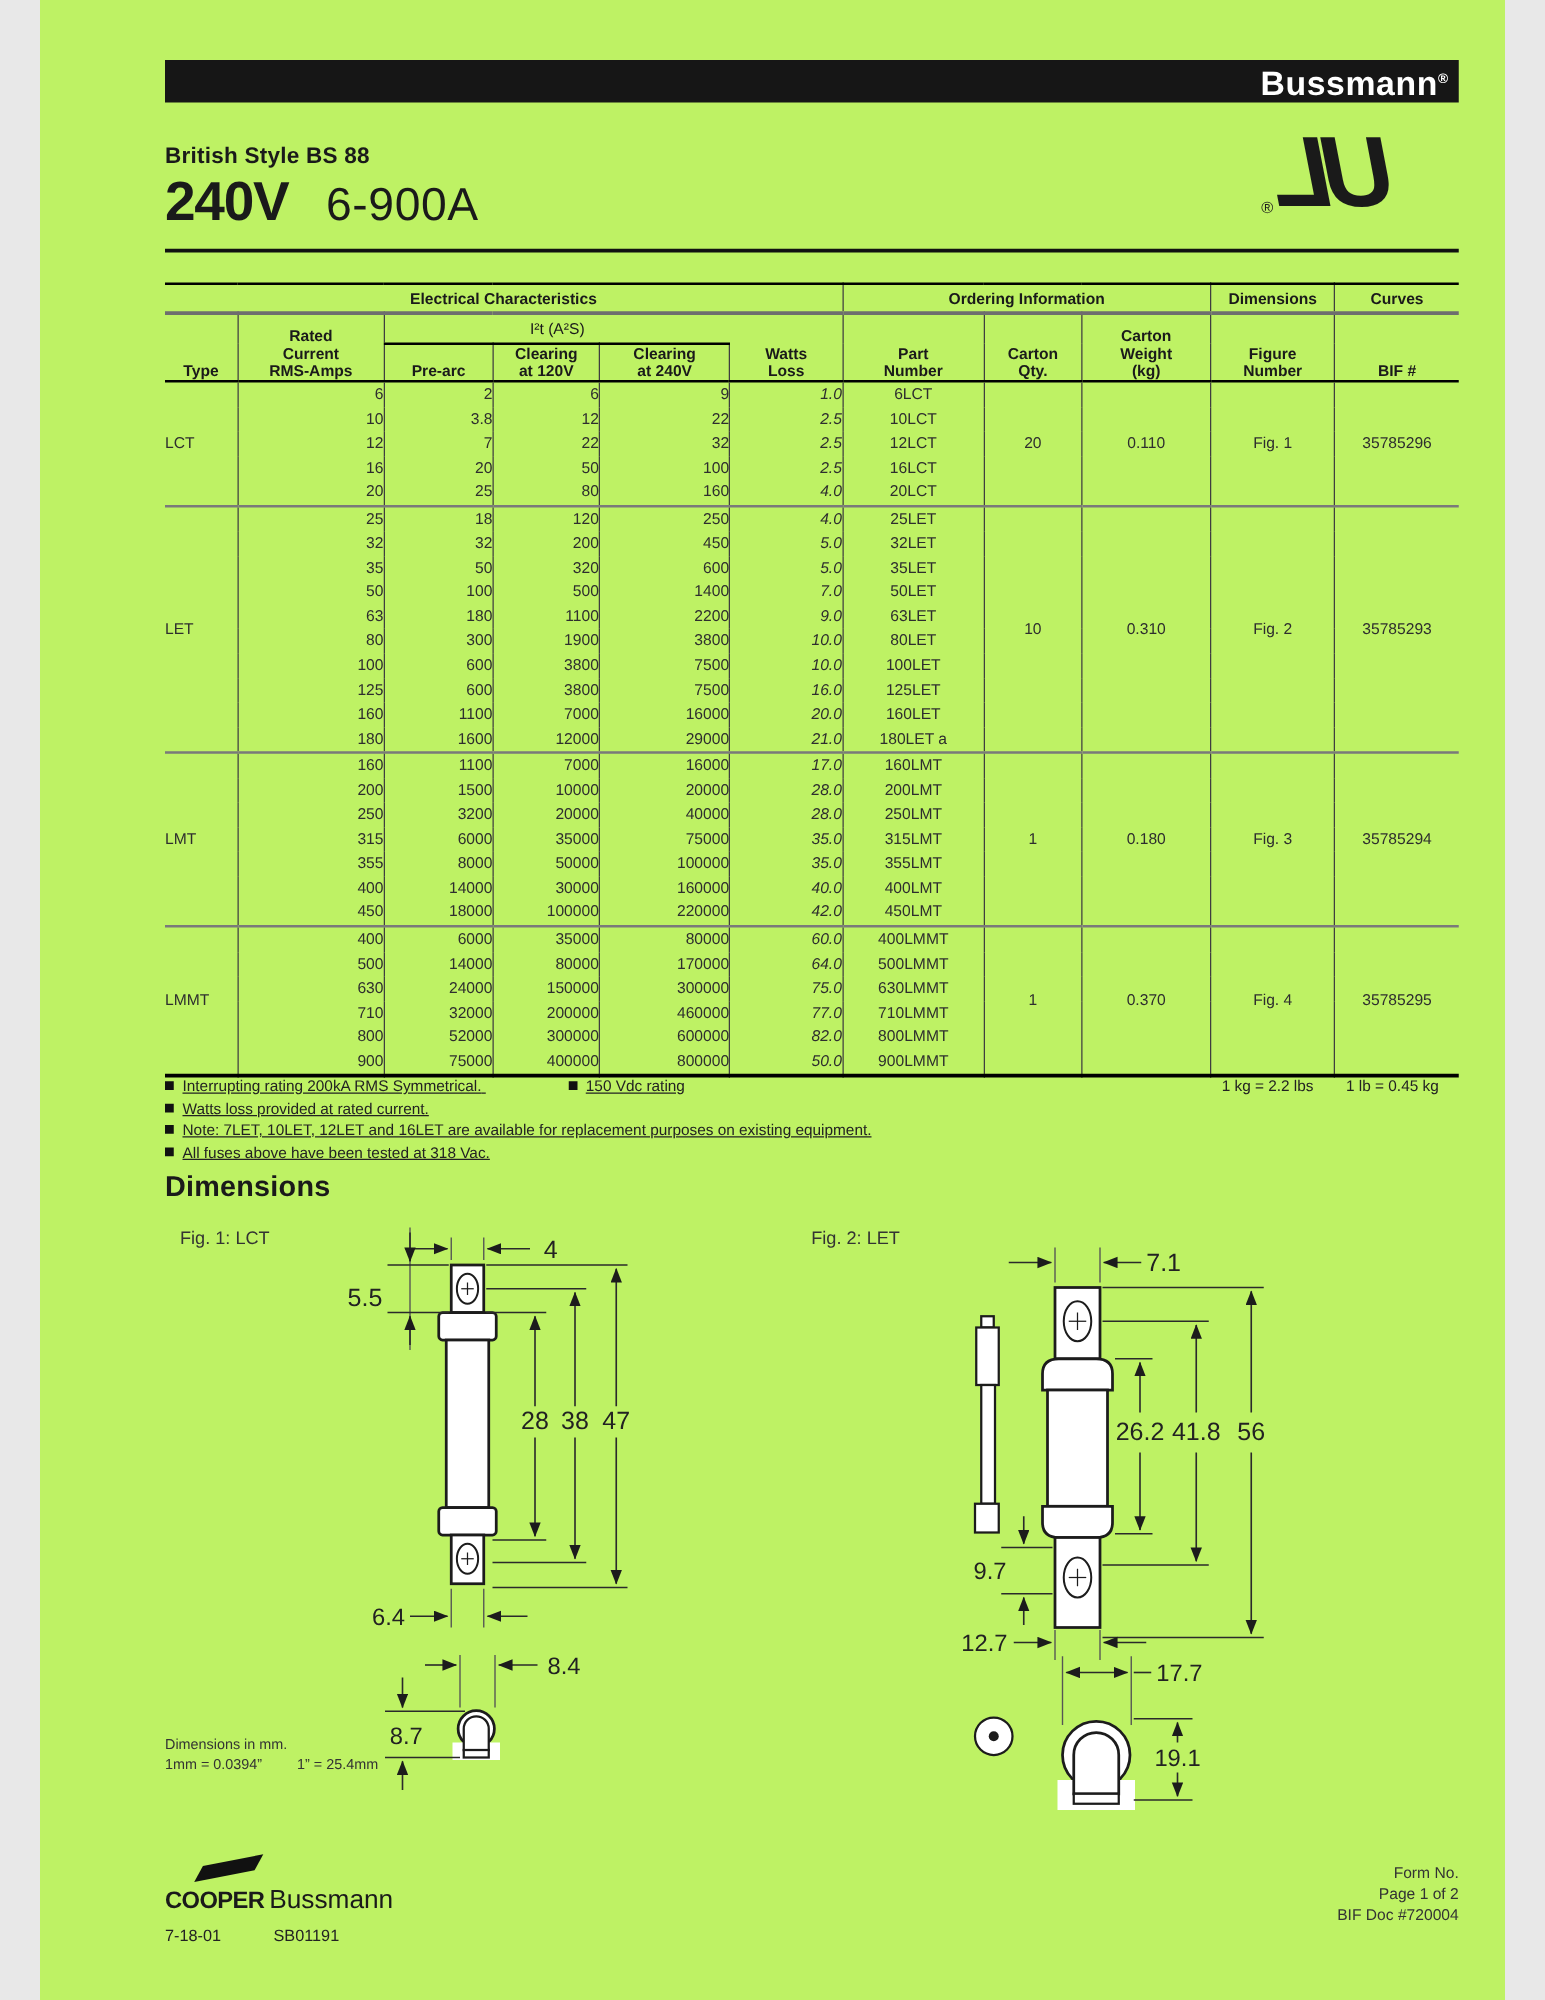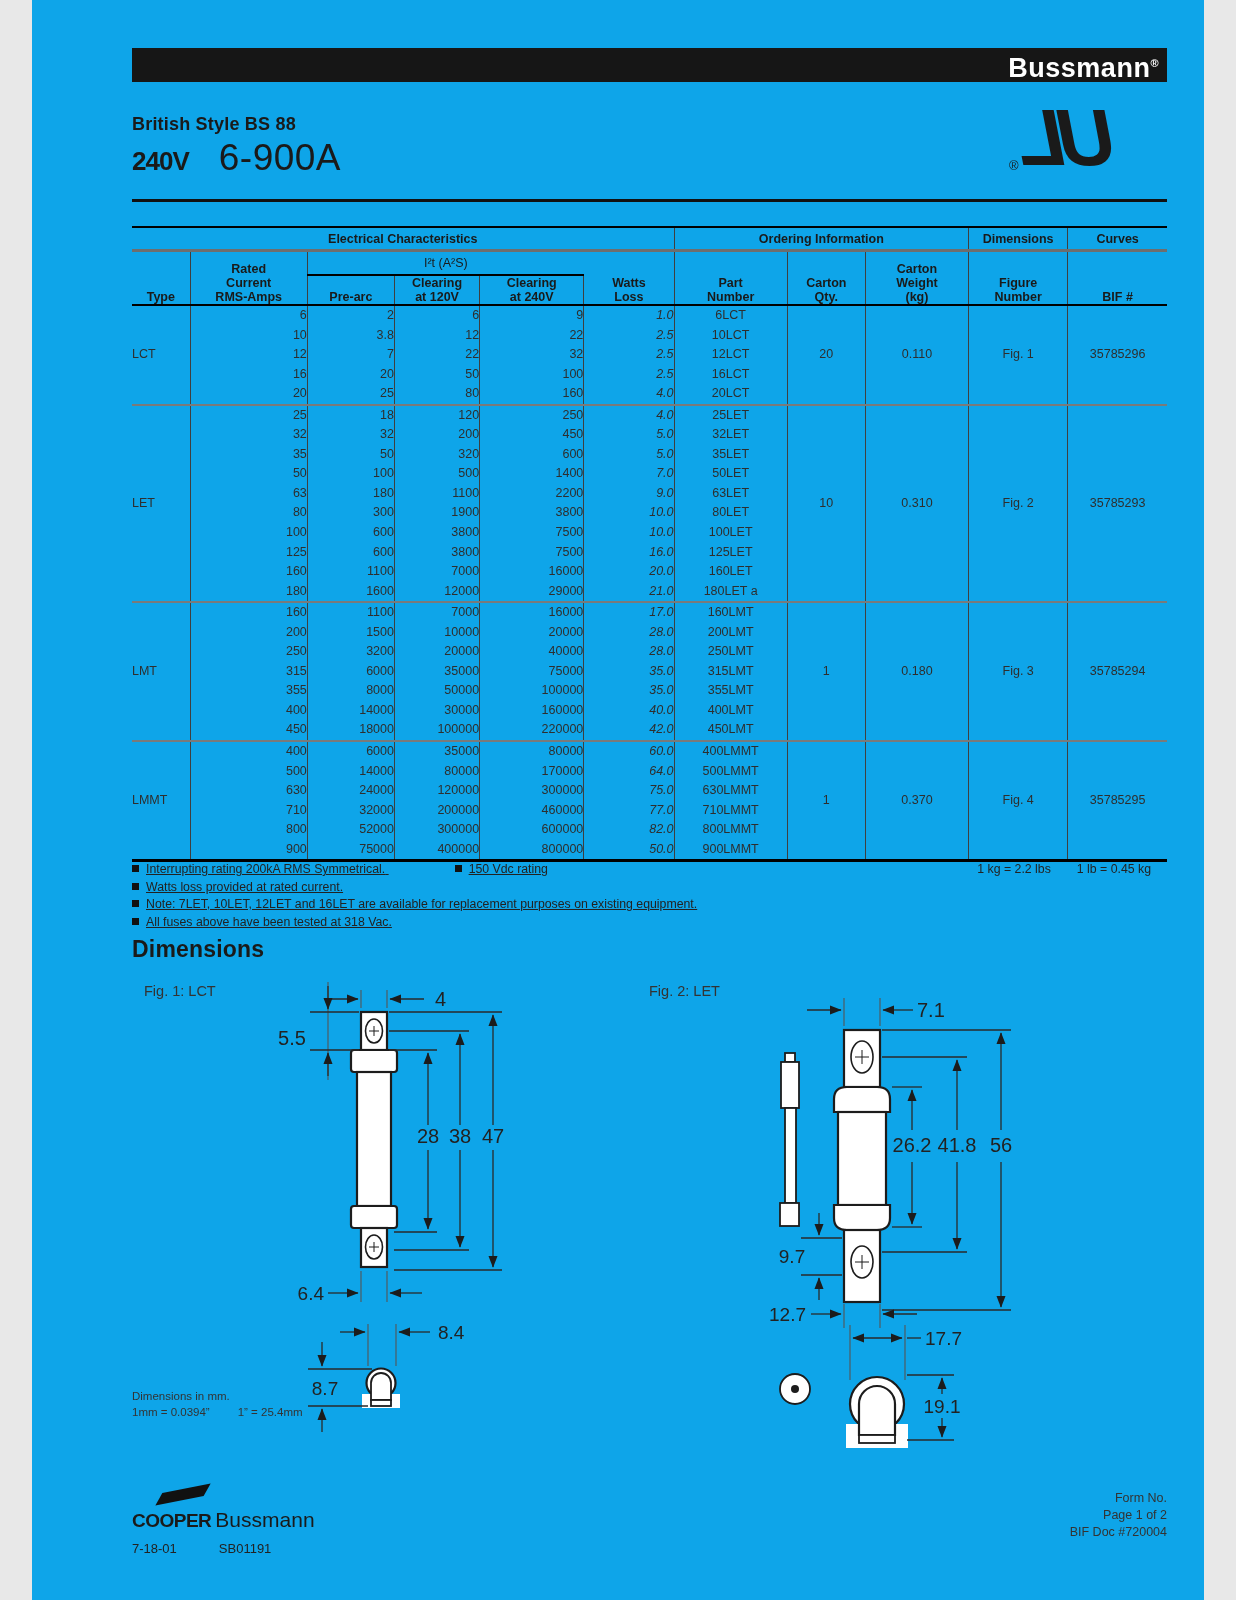--- a/index.html
+++ b/index.html
@@ -1,28 +1,28 @@
 <!DOCTYPE html>
 <html><head>
 <meta charset="utf-8">
 <style>
   html,body{margin:0;padding:0;background:#e8e8e8;}
-  .page{position:relative;width:1172px;height:1600px;background:#0ea5e9;margin:0 auto;
+  .page{position:relative;width:1172px;height:1600px;background:#bef264;margin:0 auto;
         font-family:"Liberation Sans",sans-serif;color:#1a1a1a;overflow:hidden;}
 
   
   .brand-bar{position:absolute;left:100px;top:48px;width:1035px;height:34px;background:#161616;
              display:flex;align-items:center;justify-content:flex-end;padding:0;box-sizing:border-box;}
   .brand-bar .brand{color:#ffffff;font-size:27px;font-weight:900;letter-spacing:0.5px;padding-right:8px;line-height:34px;}
   .brand-bar .reg{font-size:11px;vertical-align:super;font-weight:700;}
 
   .title-block{position:absolute;left:100px;top:114px;}
   .title-line1{font-size:18px;font-weight:700;letter-spacing:0.2px;}
   .title-line2{margin-top:2px;}
-  .title-voltage{font-size:26px;font-weight:900;letter-spacing:-1px;}
+  .title-voltage{font-size:44px;font-weight:900;letter-spacing:-1px;}
   .title-range{font-size:37px;font-weight:400;margin-left:30px;letter-spacing:0.5px;}
   .title-rule{position:absolute;left:100px;top:199px;width:1035px;height:3px;background:#111;}
 
   .ul-mark{position:absolute;left:975px;top:98px;width:120px;height:85px;}
   .ul-glyph{display:inline-block;font-size:80px;font-weight:900;font-style:italic;
             transform:scaleX(-1);letter-spacing:-8px;line-height:80px;margin-left:18px;}
   .ul-reg{position:absolute;left:2px;bottom:10px;font-size:13px;}
 
   
   .tbl-wrap{position:absolute;left:100px;top:226px;width:1035px;}
@@ -360,21 +360,21 @@
             <td class="col-rated">500</td>
             <td class="col-prearc">14000</td>
             <td class="col-c120">80000</td>
             <td class="col-c240">170000</td>
             <td class="col-watts">64.0</td>
             <td class="col-part">500LMMT</td>
           </tr>
           <tr>
             <td class="col-rated">630</td>
             <td class="col-prearc">24000</td>
-            <td class="col-c120">120000</td>
+            <td class="col-c120">150000</td>
             <td class="col-c240">300000</td>
             <td class="col-watts">75.0</td>
             <td class="col-part">630LMMT</td>
           </tr>
           <tr>
             <td class="col-rated">710</td>
             <td class="col-prearc">32000</td>
             <td class="col-c120">200000</td>
             <td class="col-c240">460000</td>
             <td class="col-watts">77.0</td>

